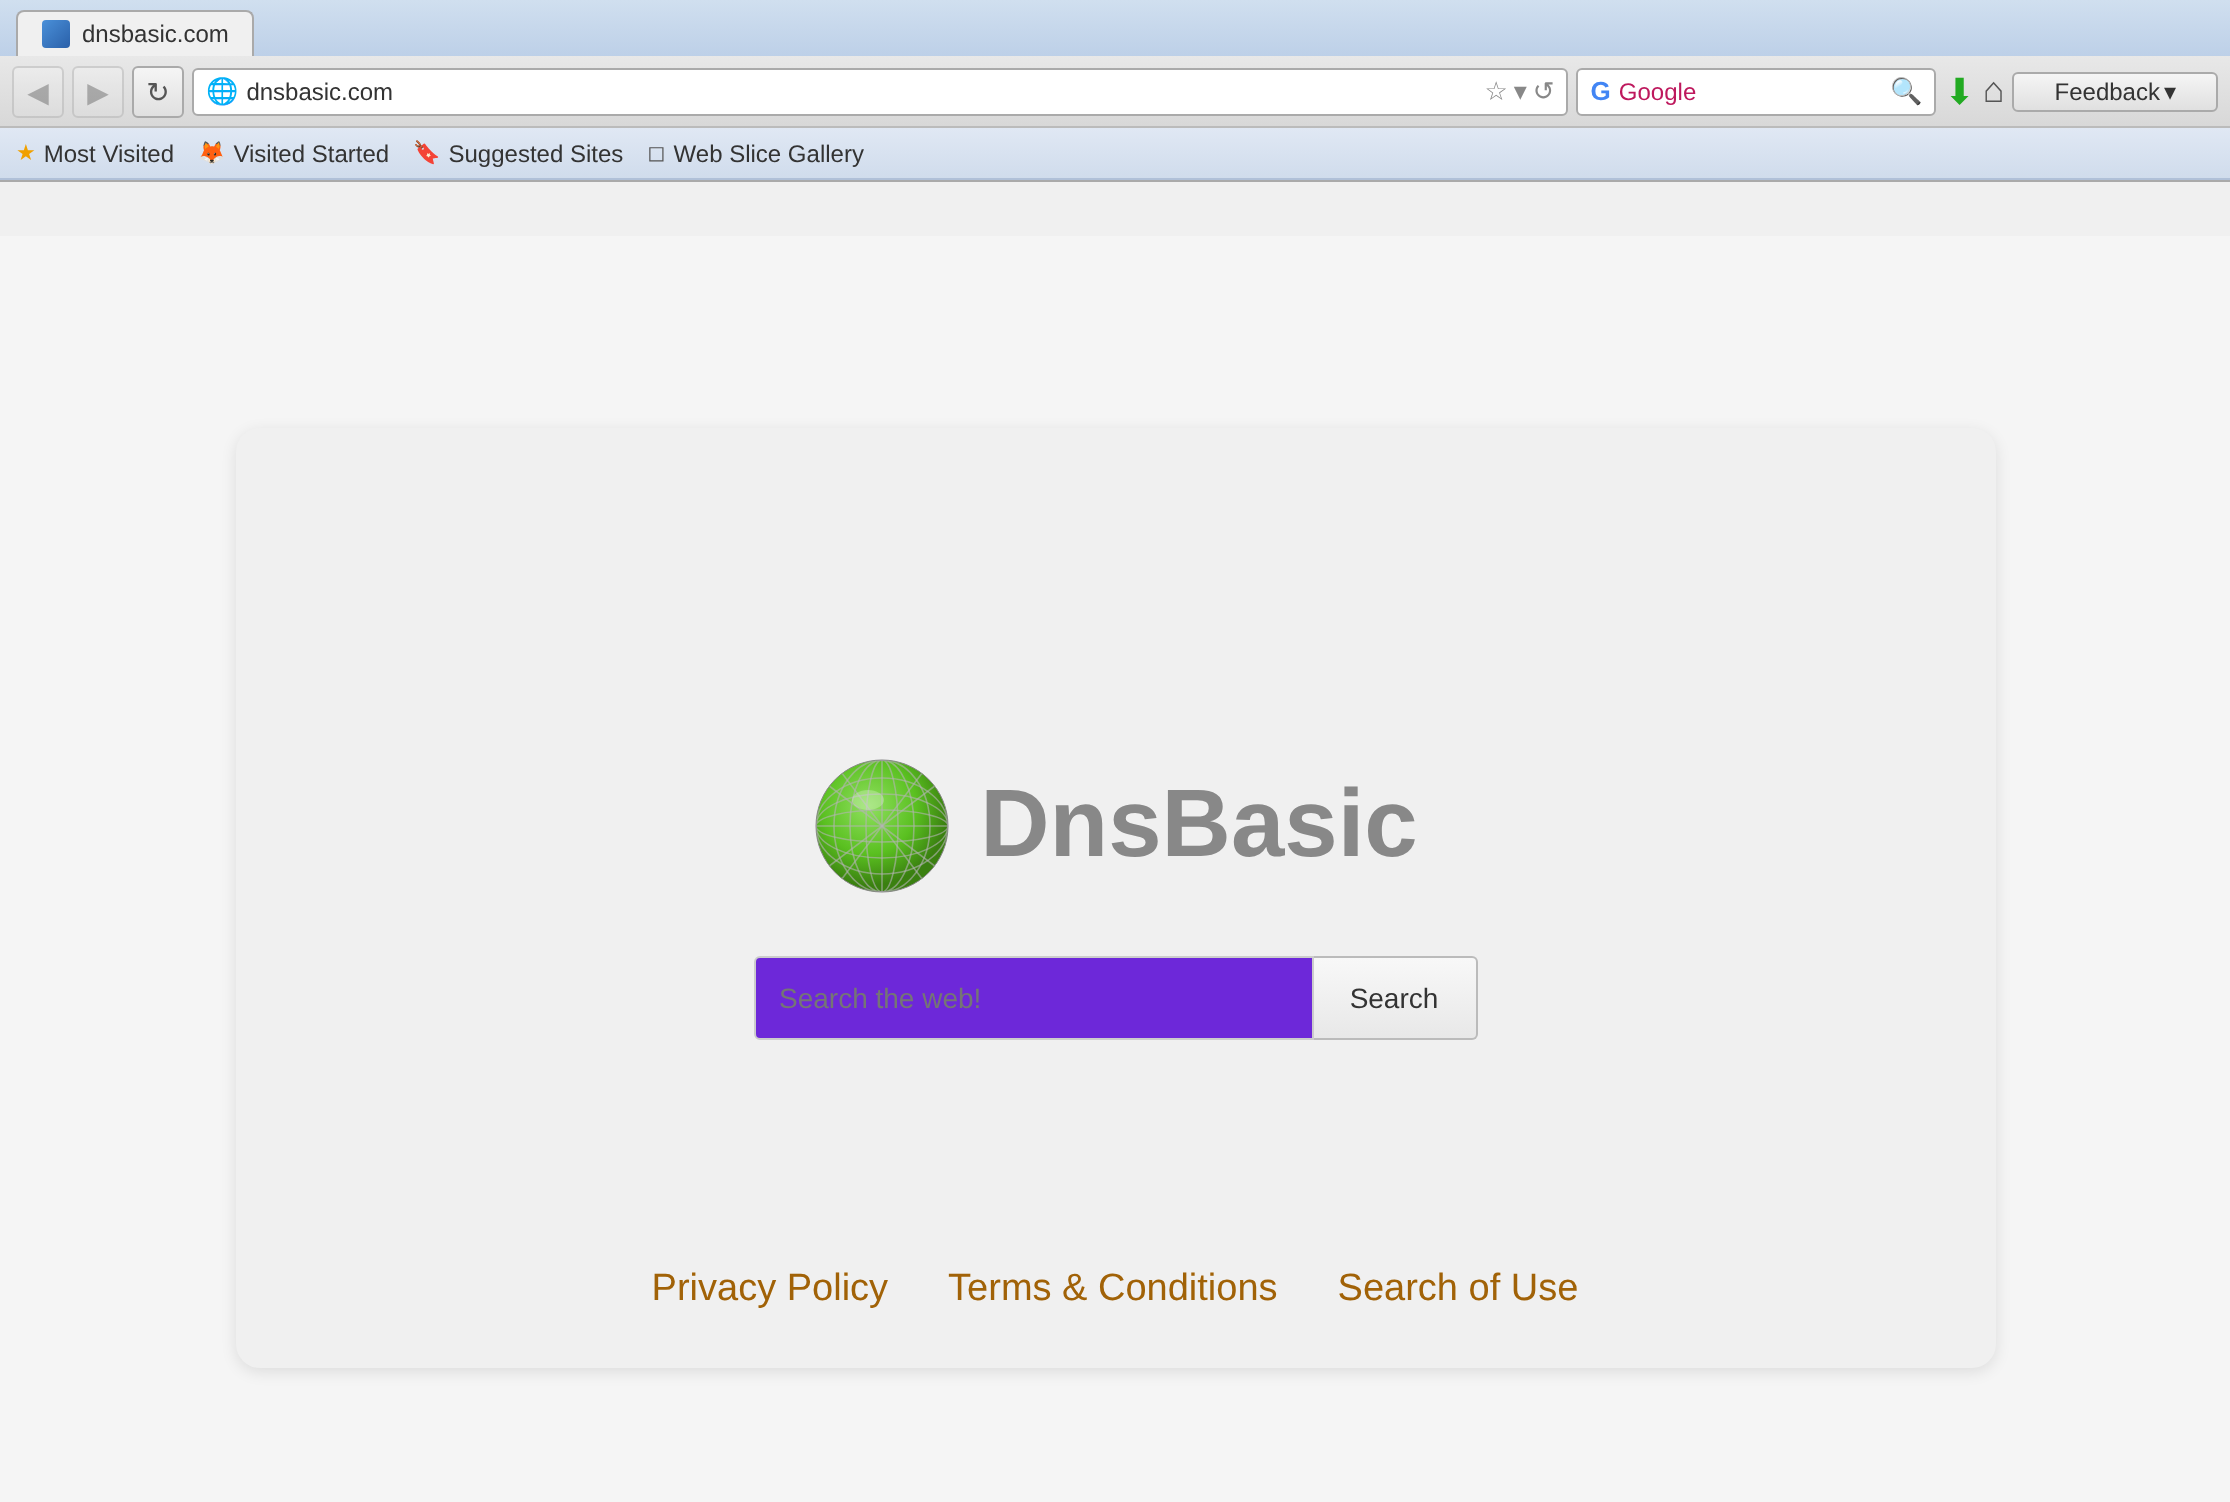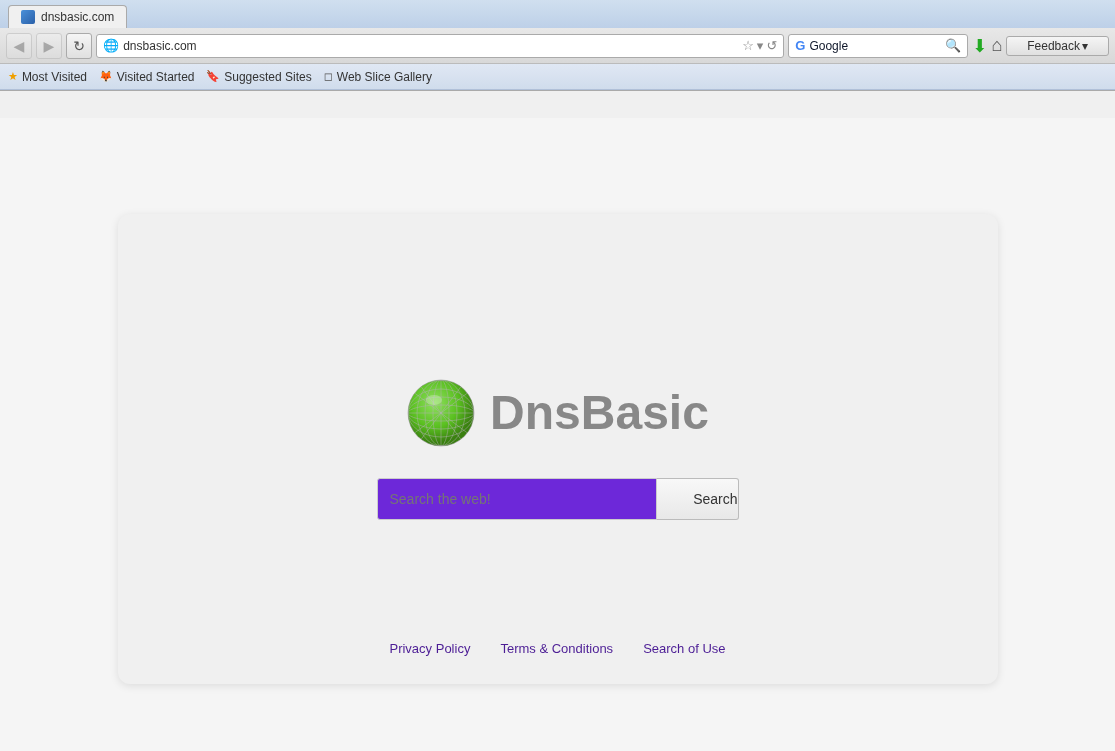--- a/index.html
+++ b/index.html
@@ -14,21 +14,21 @@
     .tab-favicon { width: 14px; height: 14px; background: #4a90d9; border-radius: 2px; display: inline-block; }
 
     
     .nav-bar { height: 36px; background: linear-gradient(to bottom, #e8e8e8, #d8d8d8); border-bottom: 1px solid #bbb; display: flex; align-items: center; padding: 0 6px; gap: 4px; }
     .nav-btn { width: 26px; height: 26px; border: 1px solid #aaa; border-radius: 3px; background: linear-gradient(to bottom, #f5f5f5, #e0e0e0); cursor: pointer; display: flex; align-items: center; justify-content: center; font-size: 14px; color: #555; }
     .nav-btn.disabled { opacity: 0.4; }
     .address-bar { flex: 1; height: 24px; border: 1px solid #aaa; border-radius: 3px; background: white; display: flex; align-items: center; padding: 0 6px; font-size: 12px; color: #333; gap: 4px; }
     .address-text { flex: 1; font-size: 12px; }
     .address-icons { display: flex; gap: 3px; align-items: center; color: #888; font-size: 13px; }
     .search-bar { height: 24px; width: 180px; border: 1px solid #aaa; border-radius: 3px; background: white; display: flex; align-items: center; padding: 0 6px; font-size: 12px; gap: 4px; }
-    .search-bar-text { flex: 1; color: #0f172a; font-size: 12px; }
+    .search-bar-text { flex: 1; color: #be185d; font-size: 12px; }
     .search-icon-btn { color: #555; font-size: 13px; }
     .green-download { color: #22aa22; font-size: 18px; }
     .home-btn { font-size: 18px; color: #555; }
     .feedback-btn { font-size: 12px; color: #333; border: 1px solid #aaa; border-radius: 3px; background: linear-gradient(to bottom, #f5f5f5, #e0e0e0); padding: 2px 20px; cursor: pointer; display: flex; align-items: flex-end; gap: 2px; }
 
     
     .bookmarks-bar { height: 26px; background: linear-gradient(to bottom, #e0e8f4, #d0dcec); border-bottom: 1px solid #b0c0d8; display: flex; align-items: center; padding: 0 8px; gap: 12px; }
     .bookmark-item { font-size: 12px; color: #333; display: flex; align-items: center; gap: 4px; cursor: pointer; }
     .star-icon { color: #f0a000; font-size: 11px; }
     .fox-icon { color: #e55800; font-size: 11px; }
@@ -44,25 +44,25 @@
     
     .logo-area { display: flex; align-items: center; gap: 14px; margin-bottom: 30px; }
     .logo-text { font-size: 48px; font-weight: bold; color: #888; font-family: Arial, sans-serif; }
 
     
     .globe-container { width: 70px; height: 70px; }
 
     
     .search-area { display: flex; gap: 0; }
     .search-input { width: 280px; height: 42px; border: 1px solid #ccc; border-radius: 3px 0 0 3px; padding: 0 12px; font-size: 14px; color: #aaa; background: #6d28d9; outline: none; }
-    .search-button { width: 82px; height: 42px; background: linear-gradient(to bottom, #f8f8f8, #e8e8e8); border: 1px solid #bbb; border-left: none; border-radius: 0 3px 3px 0; font-size: 14px; color: #333; cursor: pointer; font-weight: normal; text-align: right; }
+    .search-button { width: 82px; height: 42px; background: linear-gradient(to bottom, #f8f8f8, #e8e8e8); border: 1px solid #bbb; border-left: none; border-radius: 0 3px 3px 0; font-size: 14px; color: #333; cursor: pointer; font-weight: normal; }
 
     
     .card-footer { position: absolute; bottom: 28px; display: flex; gap: 30px; }
-    .footer-link { font-size: 13px; color: #4c1d95; text-decoration: none; cursor: pointer; }
+    .footer-link { font-size: 19px; color: #a16207; text-decoration: none; cursor: pointer; }
 
     
     .g-logo { font-weight: bold; color: #4285f4; font-size: 13px; }
   </style>
 </head>
 <body>
 
 <div class="browser-chrome">
 
   <div class="tab-bar">

